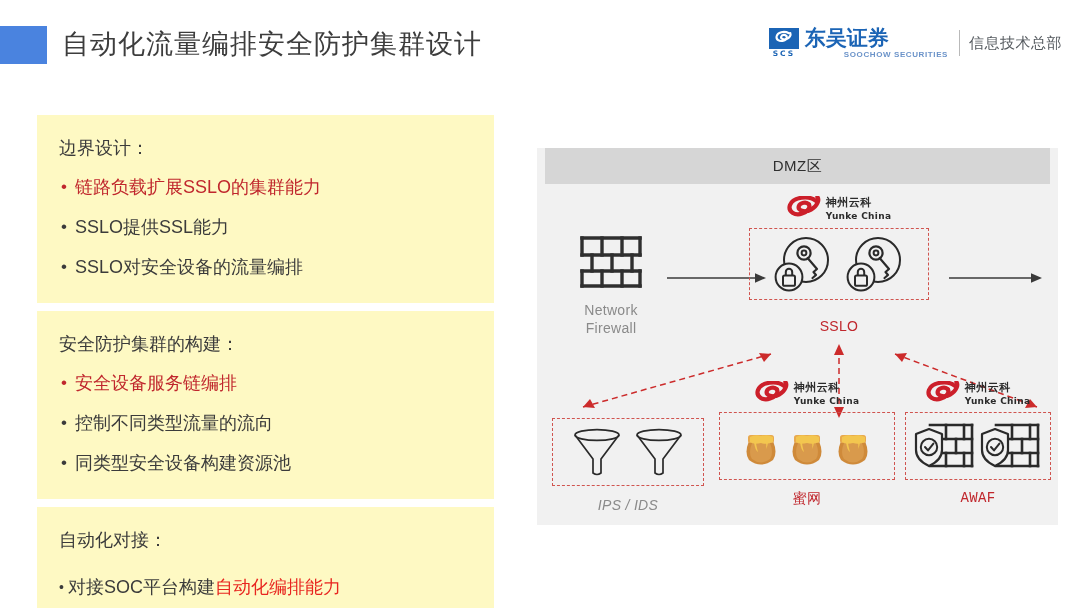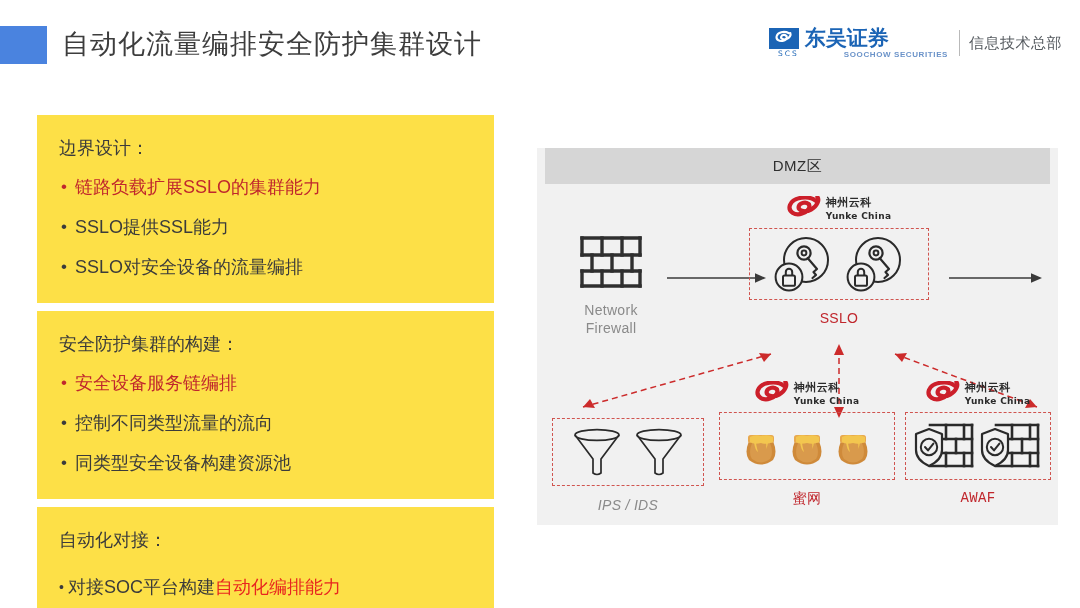--- a/index.html
+++ b/index.html
@@ -47,24 +47,24 @@
   }
   #brand-mark .sq {
     width: 30px; height: 22px;
     background: #1b64b5;
     position: relative;
     display: flex; align-items: center; justify-content: center;
   }
   #brand-mark .scs {
     width: 30px;
     font-size: 7.5px;
-    font-weight: normal;
+    font-weight: bold;
     color: #1b64b5;
     letter-spacing: 2px;
-    text-align: right;
+    text-align: center;
     line-height: 9px;
     font-family: "DejaVu Sans", sans-serif;
   }
   #brand-cn-wrap { display: flex; flex-direction: column; justify-content: center; }
   #brand-cn {
     font-size: 21px;
     font-weight: bold;
     color: #1b64b5;
     letter-spacing: 0px;
     line-height: 22px;
@@ -88,21 +88,21 @@
     letter-spacing: 0.5px;
   }
 
   
   #left-col {
     position: absolute;
     left: 37px; top: 115px;
     width: 457px;
   }
   .info-box {
-    background: #fde047;
+    background: #fef9c3;
     padding: 16px 0 16px 0;
     margin-bottom: 8px;
   }
   .box-heading {
     font-size: 18px;
     color: #3b3b3b;
     padding: 2px 0 4px 22px;
     line-height: 30px;
   }
   .bullet-row {
@@ -320,21 +320,21 @@
           <circle cx="34" cy="26" r="22" stroke="#2a2a2a" stroke-width="2" fill="none"></circle>
           <circle cx="32" cy="19" r="6.6" stroke="#2a2a2a" stroke-width="2.2" fill="none"></circle>
           <circle cx="32" cy="19" r="2.4" stroke="#2a2a2a" stroke-width="2" fill="none"></circle>
           <path d="M35.6 24 L45 35 L41.5 38 L44 41 L40.5 44" stroke="#2a2a2a" stroke-width="2.2" fill="none" stroke-linejoin="round" stroke-linecap="round"></path>
           <circle cx="17" cy="43" r="13.4" stroke="#2a2a2a" stroke-width="2" fill="#f1f1f1"></circle>
           <rect x="11" y="41.4" width="12" height="10.4" rx="1.6" stroke="#2a2a2a" stroke-width="2" fill="none"></rect>
           <path d="M13.8 41.4 v-3.4 a3.2 3.2 0 0 1 6.4 0 v3.4" stroke="#2a2a2a" stroke-width="2" fill="none"></path>
         </svg>
       </div>
 
-      <div class="node-caption cap-red" style="margin-top:10px;">SSLO</div>
+      <div class="node-caption cap-red" style="margin-top:18px;">SSLO</div>
     </div>
 
     <svg class="abs" style="left:412px; top:122px;" width="94" height="16">
       <line x1="0" y1="8" x2="82" y2="8" stroke="#3a3a3a" stroke-width="1.6"></line>
       <polygon points="82,3.2 93,8 82,12.8" fill="#3a3a3a"></polygon>
     </svg>
 
     <svg class="abs" style="left:30px; top:195px;" width="220" height="75">
       <line x1="16" y1="64" x2="204" y2="11" stroke="#cc2b2b" stroke-width="1.5" stroke-dasharray="6,4"></line>
       <polygon points="204,11 192,10 197,19" fill="#cc2b2b"></polygon>

